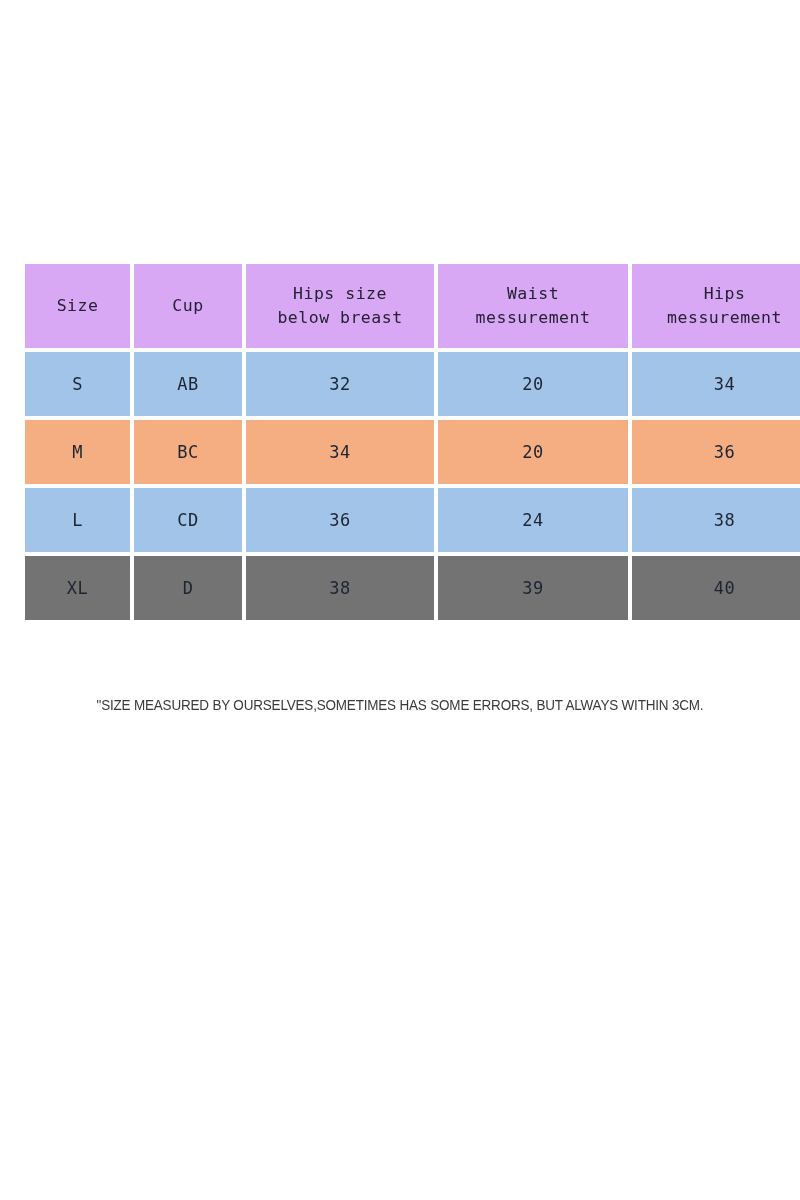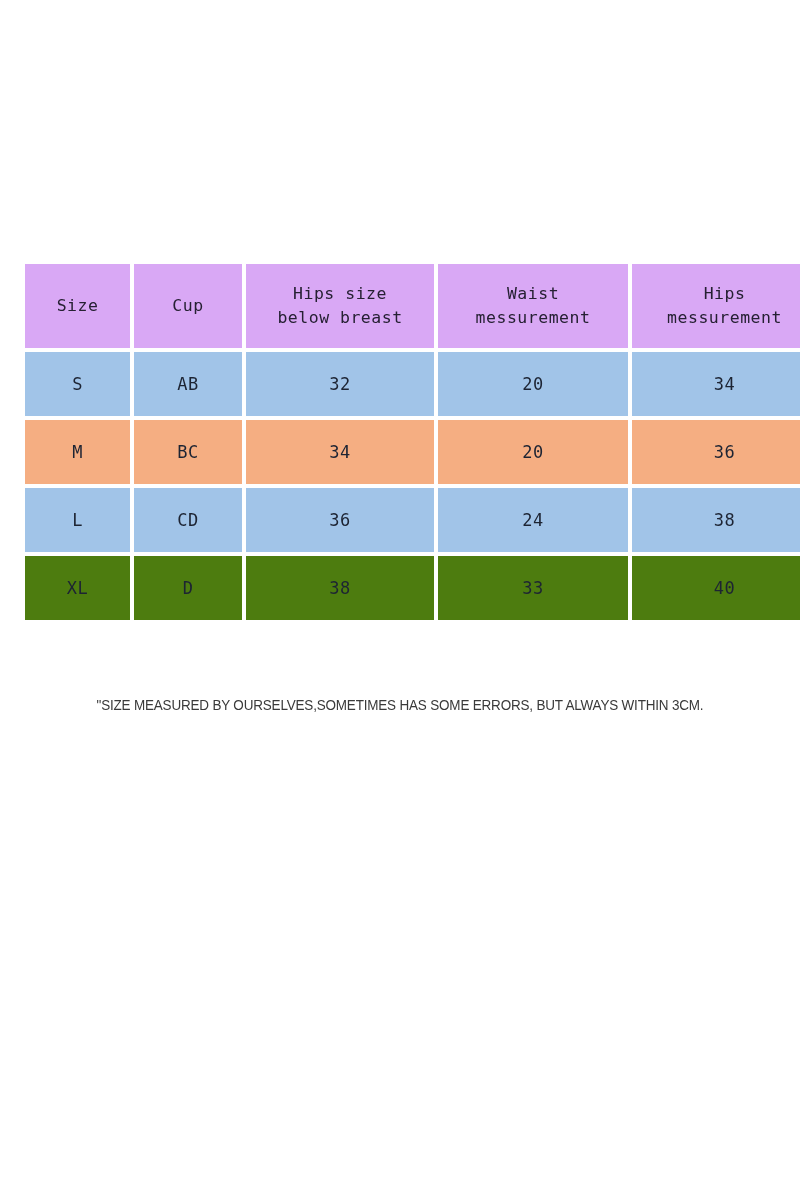--- a/index.html
+++ b/index.html
@@ -55,21 +55,21 @@
     color: #262033;
   }
 
   tr.data-row td {
     height: 64px;
     font-size: 17px;
   }
 
   tr.band-blue td { background: #a1c4e8; }
   tr.band-orange td { background: #f5ae82; }
-  tr.band-peach td { background: #4d7c0f; }
+  tr.band-peach td { background: #737373; }
 
   .cell-line { display: block; }
 
   .footnote {
     position: absolute;
     left: 0;
     top: 697px;
     width: 800px;
     text-align: center;
     font-family: "Liberation Sans", sans-serif;
@@ -132,20 +132,20 @@
           <td>L</td>
           <td>CD</td>
           <td>36</td>
           <td>24</td>
           <td>38</td>
         </tr>
         <tr class="data-row band-peach">
           <td>XL</td>
           <td>D</td>
           <td>38</td>
-          <td>33</td>
+          <td>39</td>
           <td>40</td>
         </tr>
       </tbody>
   </table>
 </div>
 
 <div class="footnote">"SIZE MEASURED BY OURSELVES,SOMETIMES HAS SOME ERRORS, BUT ALWAYS WITHIN 3CM.</div>
 
 </body></html>

